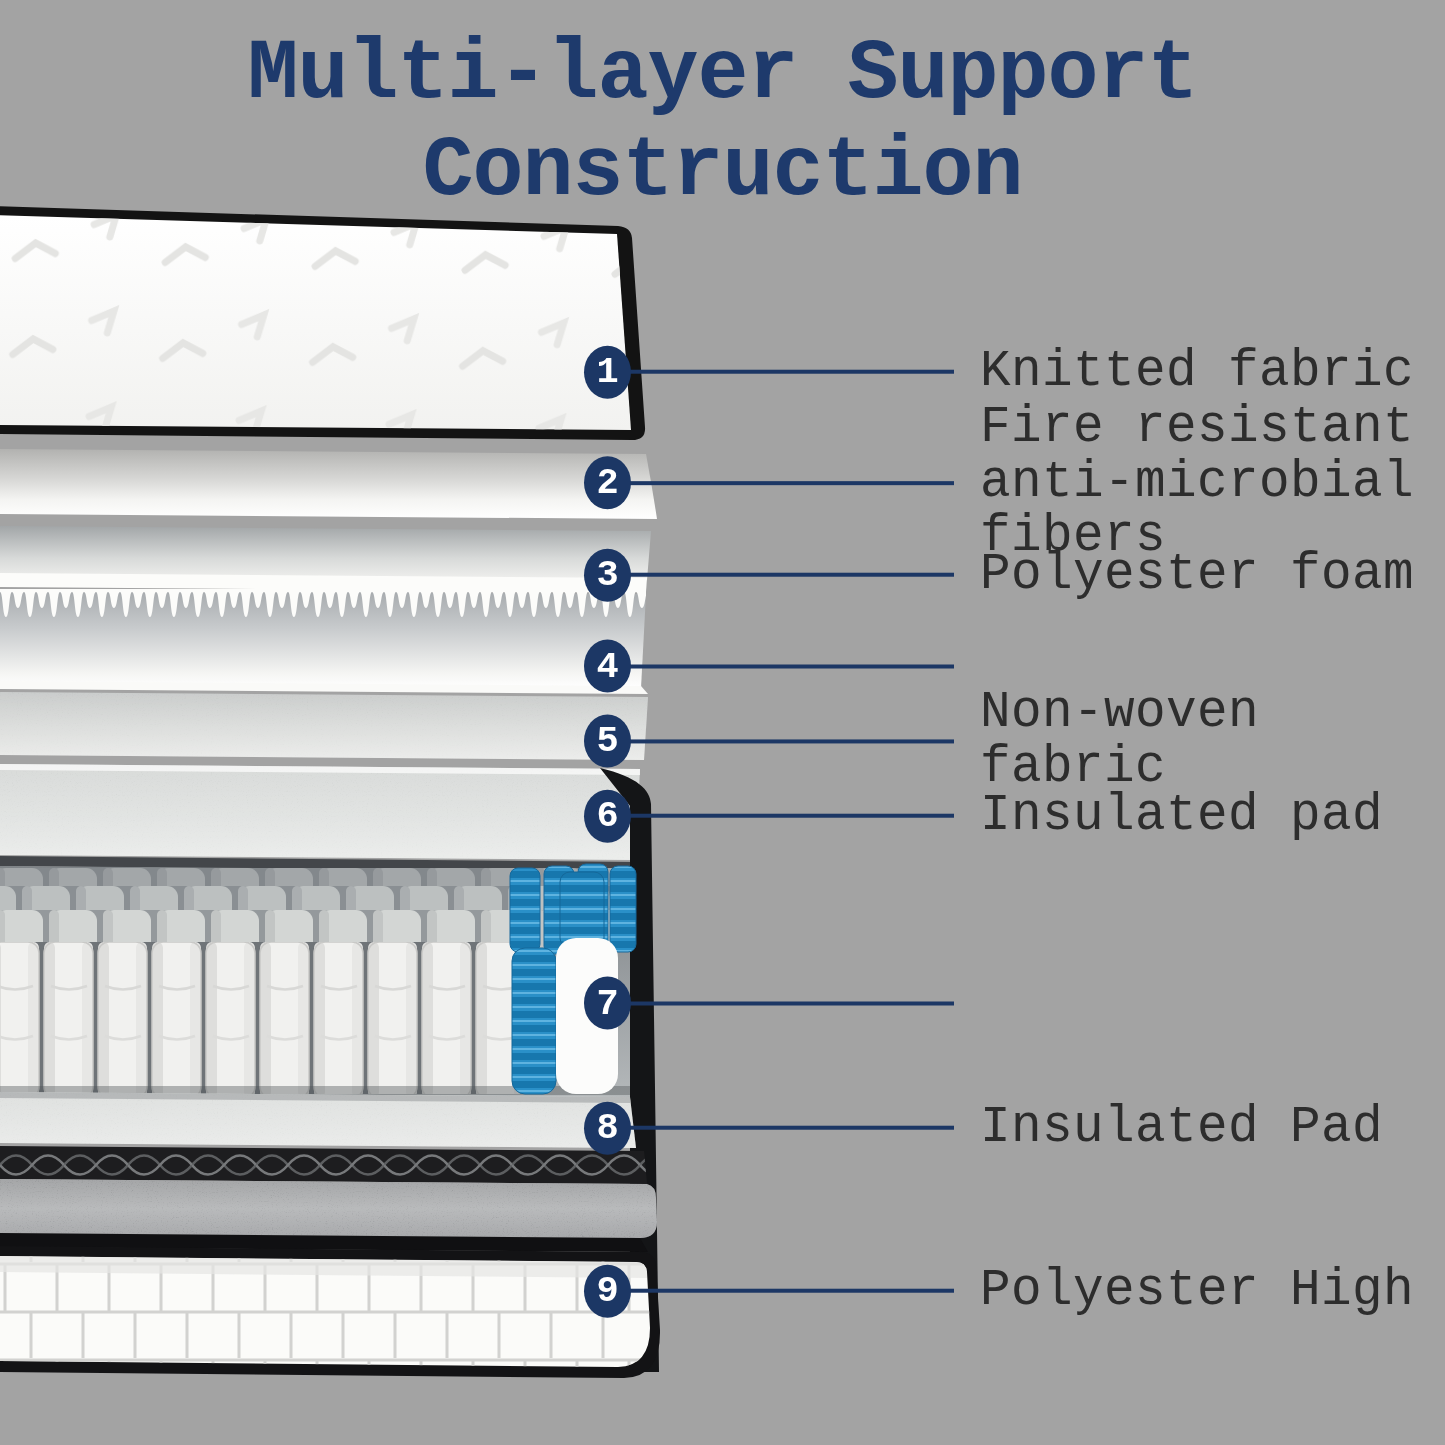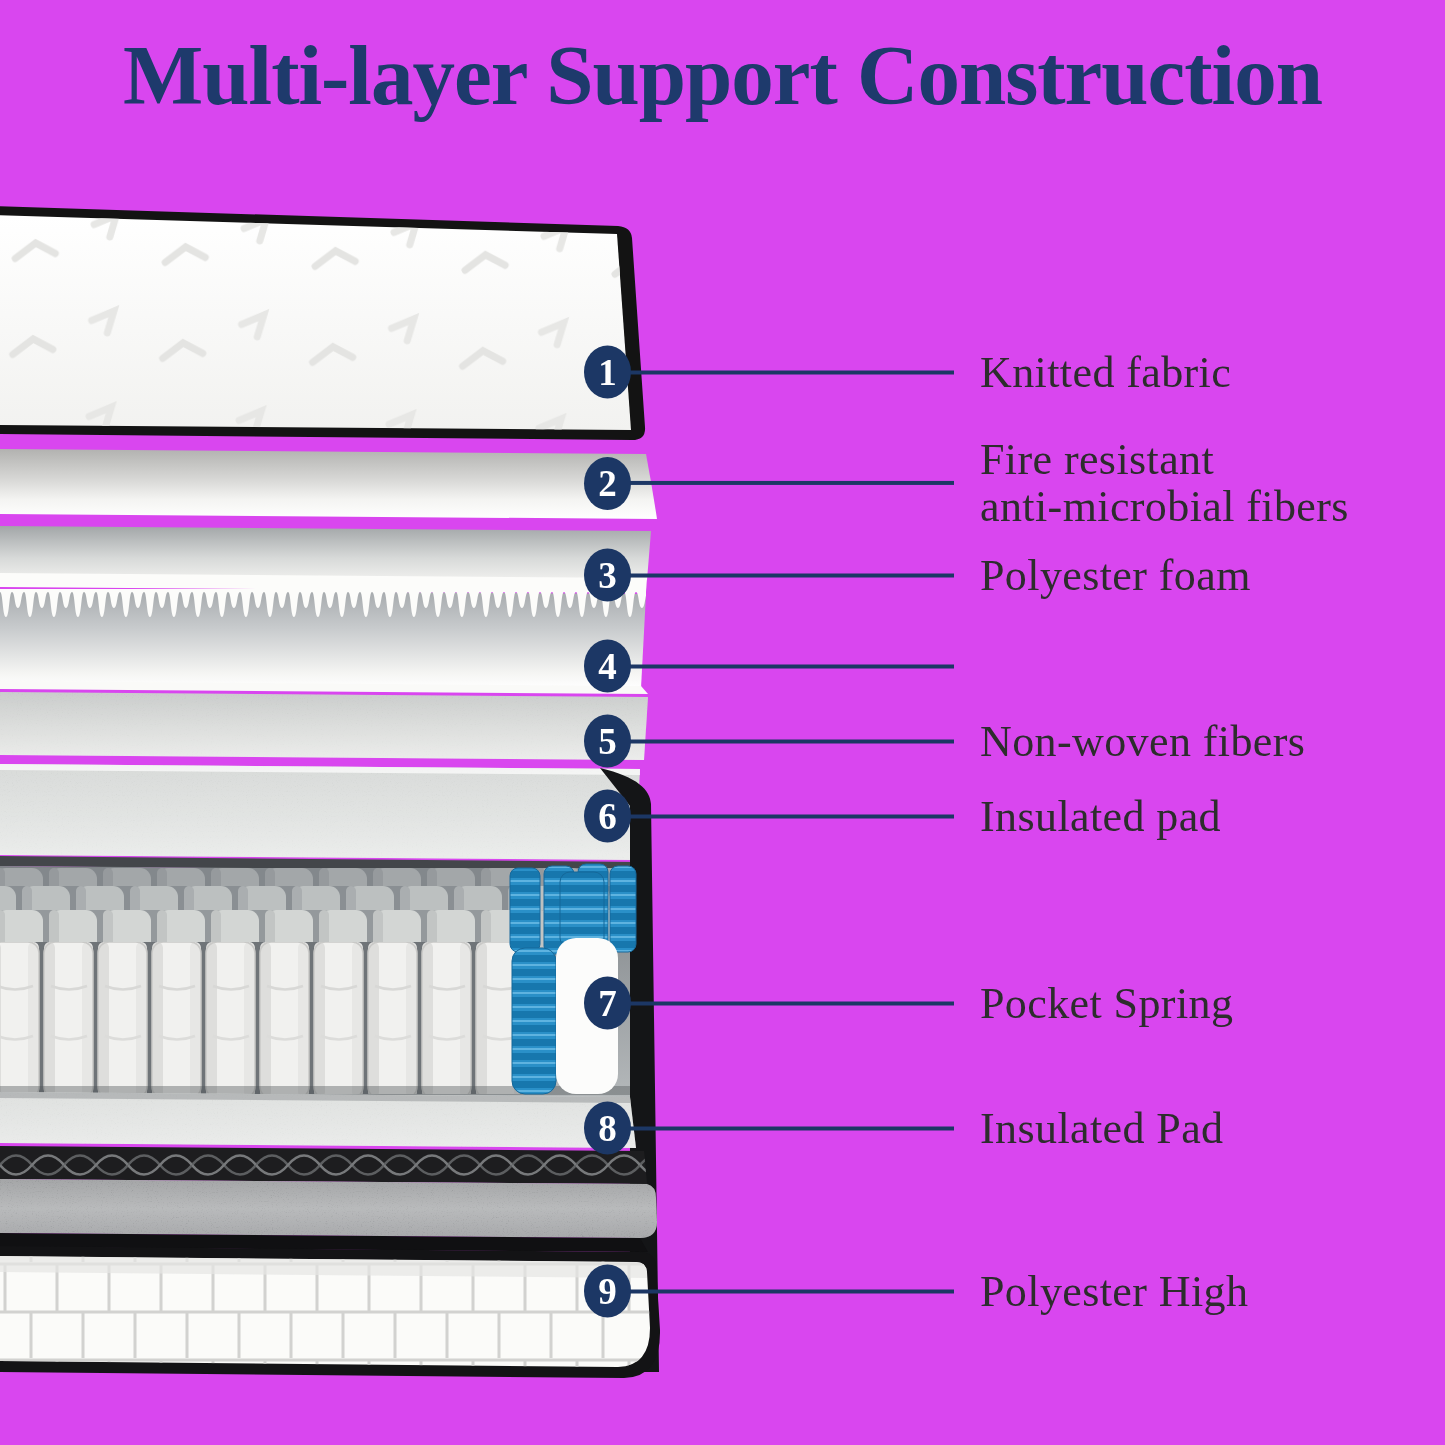--- a/index.html
+++ b/index.html
@@ -2,22 +2,22 @@
 <html style="--title-navy: #1e3a6c; --badge-navy: #1c3765; --label-gray: #2d2d2d; --spring-blue: #2a90c8;"><head>
 <meta charset="utf-8">
 <style>
   :root{
     --title-navy:#1e3a6c;
     --badge-navy:#1c3765;
     --label-gray:#2d2d2d;
   }
   html,body{margin:0;padding:0;background:#fff;}
   .canvas{
-    position:relative;width:1445px;height:1445px;background:#d946ef;overflow:hidden;
-    font-family:Liberation Serif, serif;
+    position:relative;width:1445px;height:1445px;background:#a3a3a3;overflow:hidden;
+    font-family:Liberation Mono, monospace;
   }
   .title{
     position:absolute;top:26px;left:0;width:100%;margin:0;text-align:center;
     font-size:85px;font-weight:700;letter-spacing:-1px;
     color:var(--title-navy,#1e3a6c);z-index:3;
   }
   svg.mattress{position:absolute;left:0;top:0;z-index:1;}
   .callouts{position:absolute;inset:0;z-index:2;}
   .callout{
     position:absolute;left:584px;right:0;display:flex;align-items:center;
@@ -29,21 +29,21 @@
     width:47px;height:53px;border-radius:50%;
     background:var(--badge-navy,#1c3765);color:#fff;
     display:flex;align-items:center;justify-content:center;
     font-weight:700;font-size:37px;flex:0 0 auto;position:relative;z-index:2;
   }
   .leader{
     width:326px;height:4px;background:var(--badge-navy,#1c3765);
     margin-left:-3px;flex:0 0 auto;
   }
   .label{
-    margin-left:26px;font-size:44px;color:var(--label-gray,#2d2d2d);
+    margin-left:26px;font-size:51px;color:var(--label-gray,#2d2d2d);
     line-height:1.07;white-space:pre-line;letter-spacing:.4px;
   }
 </style>
 </head>
 <body>
 
 <div class="canvas">
 
   <h1 class="title">Multi-layer Support Construction</h1>
 
@@ -282,37 +282,36 @@
           <span>4</span>
         </div>
       <div class="leader"></div>
     </div>
 
     <div class="callout c5">
       <div class="badge">
           <span>5</span>
         </div>
       <div class="leader"></div>
-      <div class="label">Non-woven fibers</div>
+      <div class="label">Non-woven fabric</div>
     </div>
 
     <div class="callout c6">
       <div class="badge">
           <span>6</span>
         </div>
       <div class="leader"></div>
       <div class="label">Insulated pad</div>
     </div>
 
     <div class="callout c7">
       <div class="badge">
           <span>7</span>
         </div>
       <div class="leader"></div>
-      <div class="label">Pocket Spring</div>
     </div>
 
     <div class="callout c8">
       <div class="badge">
           <span>8</span>
         </div>
       <div class="leader"></div>
       <div class="label">Insulated Pad</div>
     </div>
 

